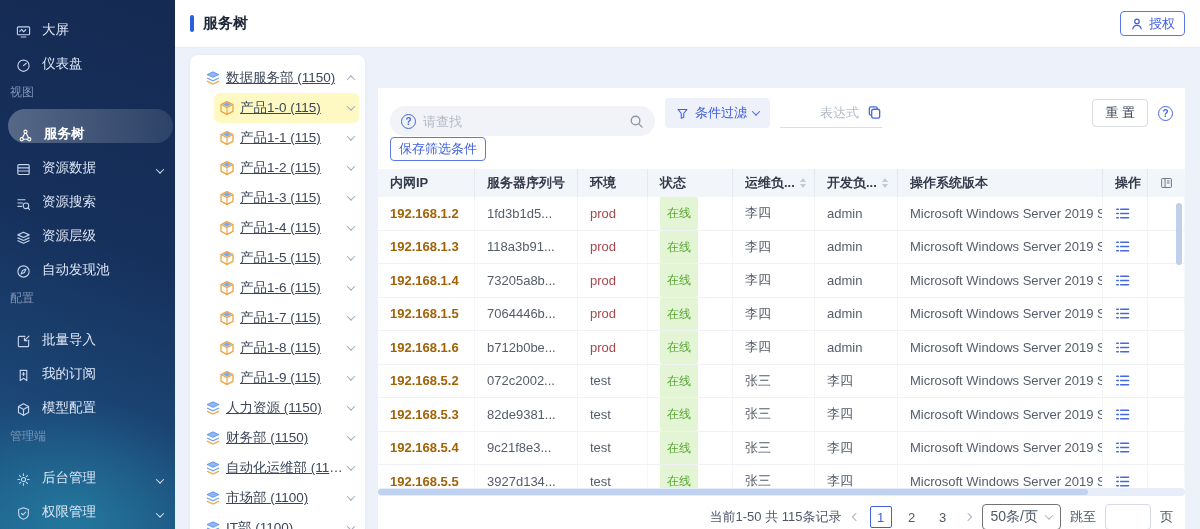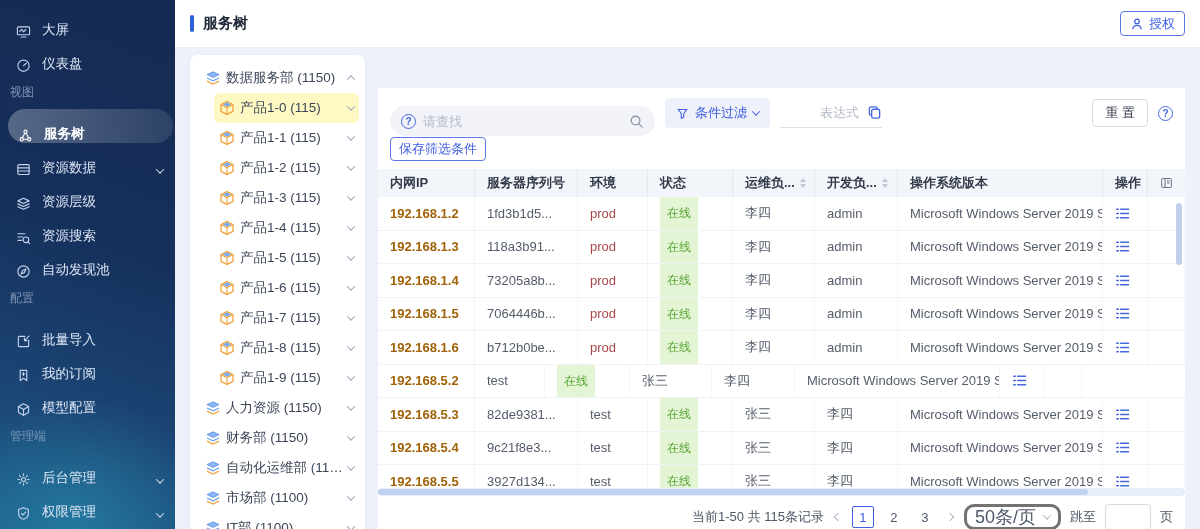--- a/index.html
+++ b/index.html
@@ -39,21 +39,21 @@
     border:1px solid #5b77e8; border-radius:4px; color:#4160e1; font-size:13px; cursor:pointer; }
 
   
   .tree-card { position:absolute; left:15px; top:55px; width:175px; bottom:0; background:#fff;
     border-radius:8px 8px 0 0; box-shadow:0 1px 4px rgba(30,60,120,.05); padding-top:8px; overflow:hidden; }
   .tree-row { display:flex; align-items:center; gap:5px; height:30px; margin:0 6px 0 10px;
     padding:0 5px; border-radius:6px; font-size:13.5px; color:#3c4658; cursor:pointer; white-space:nowrap; }
   .tree-row.lvl1 { margin-left:24px; }
   .tree-row.selected { background:#fef9c3; }
   .tree-row .ticon { flex:0 0 auto; width:16px; height:16px; }
-  .tree-row .tlabel { overflow:hidden; text-overflow:ellipsis; }
+  .tree-row .tlabel { overflow:hidden; text-overflow:ellipsis;text-decoration:underline; }
   .tree-row .chev { margin-left:auto; color:#9aa5ba; flex:0 0 auto; }
 
   
   .content-card { position:absolute; left:203px; top:57px; right:15px; bottom:0; }
   .tabstrip { height:31px; display:flex;margin-top:41px; }
   .tab { display:inline-flex; align-items:center; height:31px; padding:0 16px; background:#fff;
     border-radius:4px 4px 0 0; color:#4160e1; font-weight:bold; font-size:13.5px; cursor:pointer; }
   .card { position:absolute; left:0; right:0; top:31px; bottom:0; background:#fff; padding-top:10px; }
 
   .filter-row { display:flex; align-items:center; gap:10px; height:30px; margin:0 12px; }
@@ -97,22 +97,22 @@
   .h-scroll { position:relative; height:8px; margin:0; background:#e7edf9; border-radius:4px; }
   .h-thumb { position:absolute; left:0; top:1px; height:6px; width:88%; background:#c0d2f1; border-radius:3px; }
 
   
   .pagination { display:flex; align-items:center; justify-content:flex-end; gap:9px; height:28px;
     margin:7px 12px 0; font-size:13px; color:#4e5868; }
   .pg-chev { color:#aeb6c6; cursor:pointer; padding:0 2px; display:flex; align-items:center; }
   .pg-num { min-width:22px; height:22px; border-radius:2px; display:flex; align-items:center;
     justify-content:center; cursor:pointer; padding:0 4px; }
   .pg-num.active { border:1px solid #4160e1; color:#4160e1; }
-  .pg-select { height:26px; border:3px solid #737373; border-radius:10px; display:flex; align-items:center;
-    gap:8px; padding:0 8px; font-size:18px; cursor:pointer; }
+  .pg-select { height:26px; border:1px solid #737373; border-radius:4px; display:flex; align-items:center;
+    gap:8px; padding:0 8px; font-size:14px; cursor:pointer; }
   .pg-select .chev { color:#aab2c2; }
   .pg-input { width:46px; height:26px; border:1px solid #d5dae4; border-radius:4px; outline:none; padding:0 6px; font-size:13px; }
 
   svg.icon { display:block; }
 </style>
 </head>
 <body>
 
 <div class="app">
 
@@ -145,38 +145,38 @@
       <span>服务树</span>
     </div>
     <div class="side-item">
       <svg class="sicon" viewBox="0 0 16 16">
           <rect x="2" y="2.8" width="12" height="10.5" rx="1"></rect>
           <line x1="2" y1="6.2" x2="14" y2="6.2"></line>
           <line x1="2" y1="9.6" x2="14" y2="9.6"></line>
         </svg>
       <span>资源数据</span>
       <span class="side-chev"><i class="chev"></i></span>
-    </div>
-    <div class="side-item">
-      <svg class="sicon" viewBox="0 0 16 16">
-          <path d="M2 5.2 L8 2.4 L14 5.2 L8 8 Z"></path>
-          <path d="M2 8.4 L8 11.2 L14 8.4"></path>
-          <path d="M2 11.4 L8 14.2 L14 11.4"></path>
-        </svg>
-      <span>资源层级</span>
     </div>
     <div class="side-item">
       <svg class="sicon" viewBox="0 0 16 16">
           <line x1="2" y1="4" x2="9.5" y2="4"></line>
           <line x1="2" y1="7.5" x2="7" y2="7.5"></line>
           <line x1="2" y1="11" x2="6" y2="11"></line>
           <circle cx="10.6" cy="10.4" r="3"></circle>
           <line x1="12.8" y1="12.8" x2="14.5" y2="14.5"></line>
         </svg>
       <span>资源搜索</span>
+    </div>
+    <div class="side-item">
+      <svg class="sicon" viewBox="0 0 16 16">
+          <path d="M2 5.2 L8 2.4 L14 5.2 L8 8 Z"></path>
+          <path d="M2 8.4 L8 11.2 L14 8.4"></path>
+          <path d="M2 11.4 L8 14.2 L14 11.4"></path>
+        </svg>
+      <span>资源层级</span>
     </div>
     <div class="side-item">
       <svg class="sicon" viewBox="0 0 16 16">
           <circle cx="8" cy="8" r="6"></circle>
           <path d="M10.6 5.4 L9 9 L5.4 10.6 L7 7 Z"></path>
         </svg>
       <span>自动发现池</span>
     </div>
     <div class="side-section">
       <span>配置</span>
@@ -572,20 +572,21 @@
                   <line x1="6" y1="12.5" x2="14.5" y2="12.5"></line>
                   <line x1="1.8" y1="3.5" x2="3.6" y2="3.5"></line>
                   <line x1="1.8" y1="8" x2="3.6" y2="8"></line>
                   <line x1="1.8" y1="12.5" x2="3.6" y2="12.5"></line>
                 </svg>
               </div>
             <div class="tc c-set"></div>
           </div>
           <div class="trow body">
             <div class="tc c-ip ip">192.168.5.2</div>
+            <div class="tc c-sn">072c2002...</div>
             <div class="tc c-env">test</div>
             <div class="tc c-st">
                 <span class="badge-online">在线</span>
               </div>
             <div class="tc c-op">张三</div>
             <div class="tc c-dv">李四</div>
             <div class="tc c-os">Microsoft Windows Server 2019 Stan...</div>
             <div class="tc c-act">
                 <svg class="icon" width="15" height="15" viewBox="0 0 16 16" stroke="#4468e0" stroke-width="1.5" stroke-linecap="round">
                   <line x1="6" y1="3.5" x2="14.5" y2="3.5"></line>

